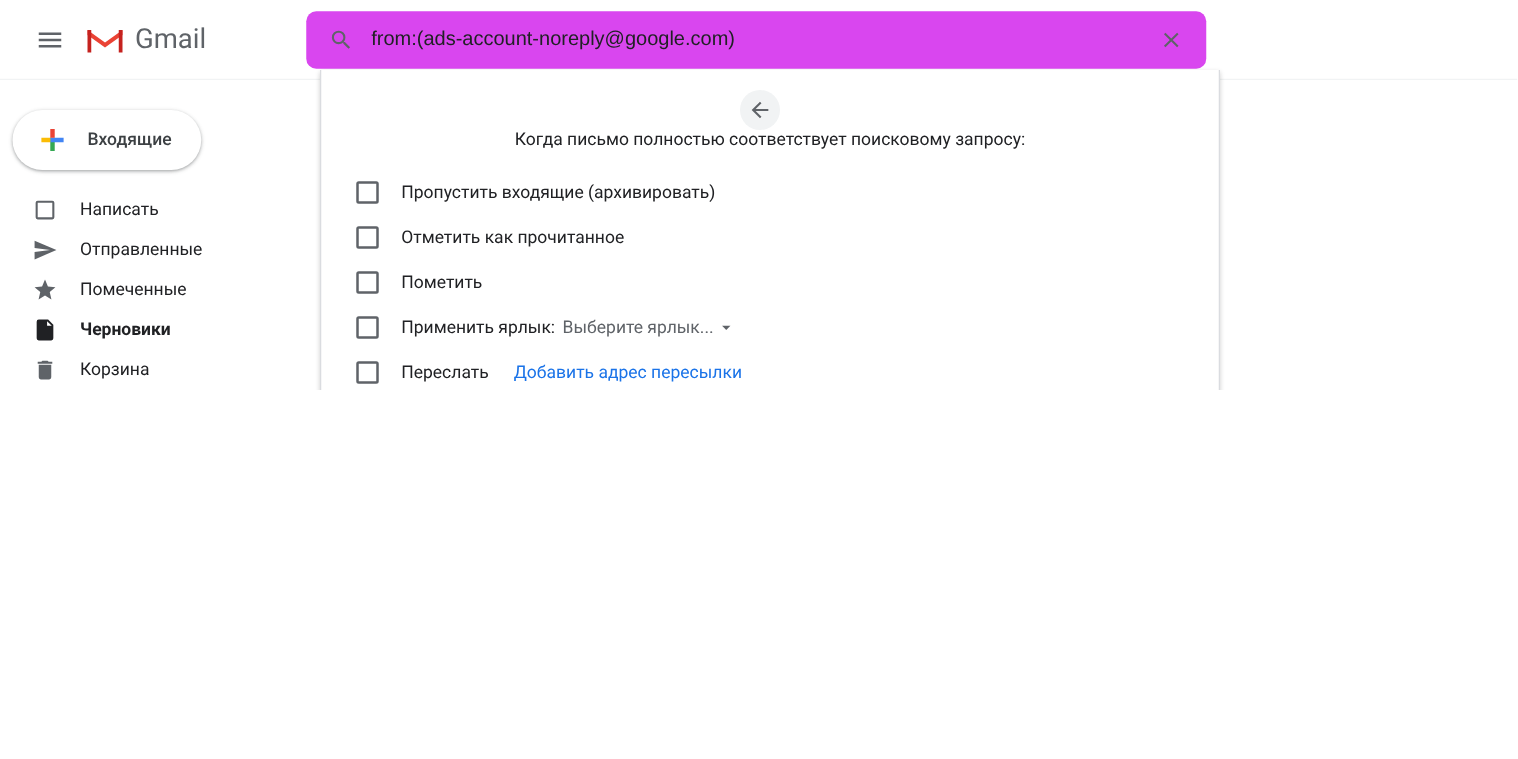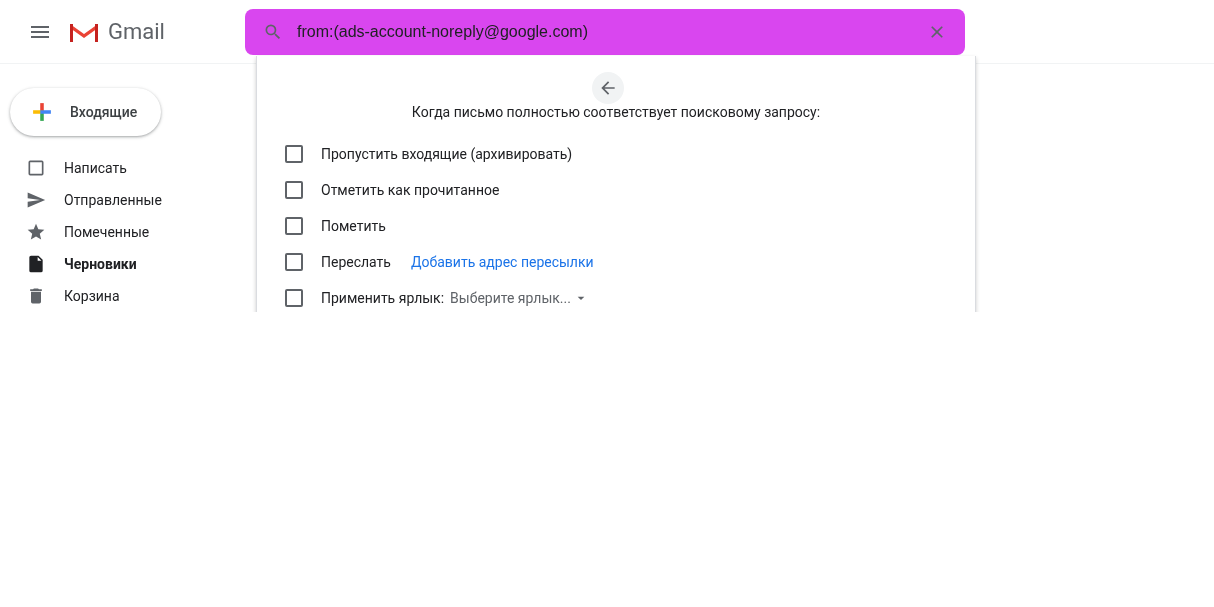--- a/index.html
+++ b/index.html
@@ -221,35 +221,35 @@
       <div class="option-row">
         <div class="checkbox"></div>
         <span class="option-label">Отметить как прочитанное</span>
       </div>
       <div class="option-row">
         <div class="checkbox"></div>
         <span class="option-label">Пометить</span>
       </div>
       <div class="option-row">
         <div class="checkbox"></div>
-        <span class="option-label">Переслать</span>
-        <span class="link-blue">Добавить адрес пересылки</span>
-      </div>
-      <div class="option-row">
-        <div class="checkbox"></div>
         <span class="option-label">Применить ярлык:</span>
         <span class="dropdown-label">
           <span>Выберите ярлык...</span>
           <svg viewBox="0 0 24 24">
               <path d="M7 10l5 5 5-5z"></path>
             </svg>
         </span>
       </div>
       <div class="option-row">
         <div class="checkbox"></div>
+        <span class="option-label">Переслать</span>
+        <span class="link-blue">Добавить адрес пересылки</span>
+      </div>
+      <div class="option-row">
+        <div class="checkbox"></div>
         <span class="option-label">Удалить</span>
       </div>
       <div class="option-row">
         <div class="checkbox"></div>
         <span class="option-label">Никогда не отправлять в спам</span>
       </div>
       <div class="option-row">
         <div class="checkbox"></div>
         <span class="option-label">Всегда помечать как важное</span>
       </div>

